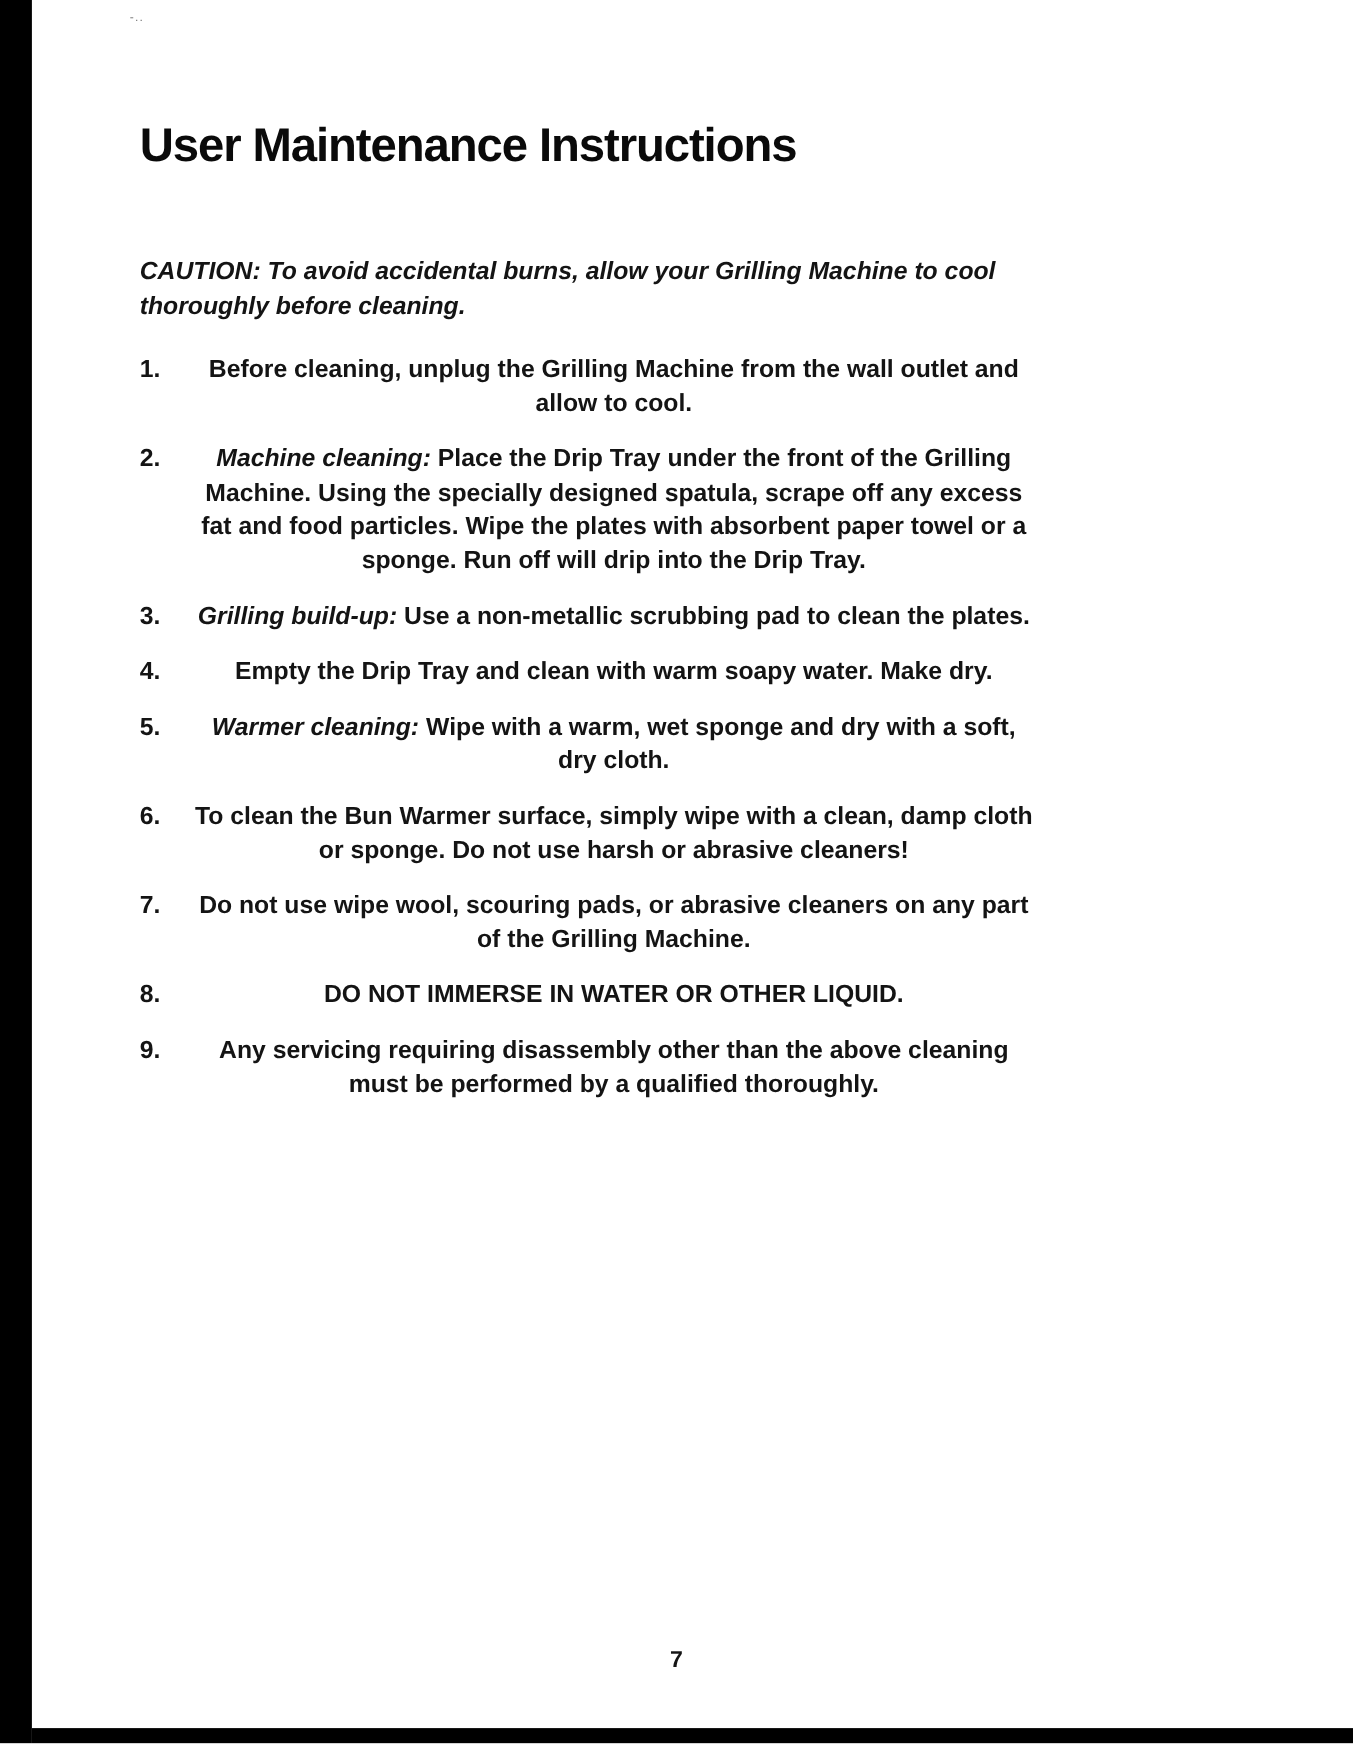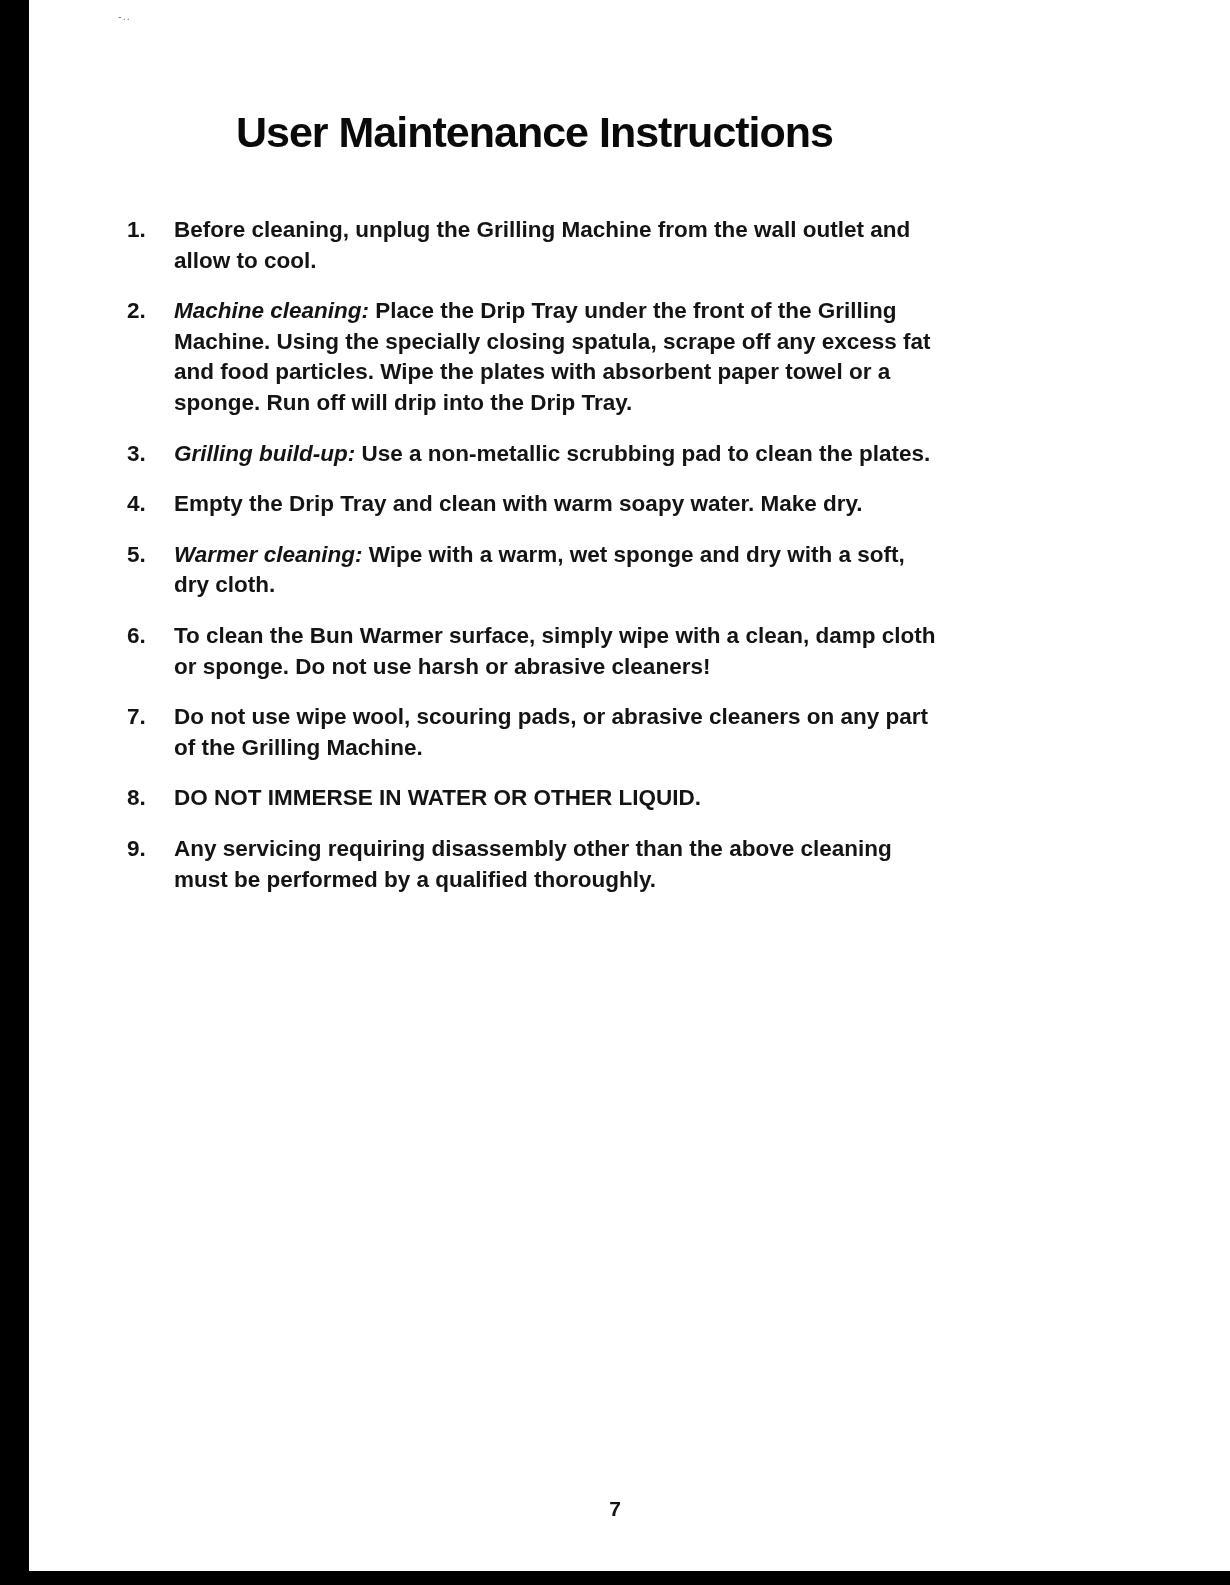--- a/index.html
+++ b/index.html
@@ -33,25 +33,24 @@
     color: #777;
     letter-spacing: 1px;
   }
   .content {
     position: absolute;
     left: 127px;
     top: 108px;
     width: 815px;
   }
   .doc-title {
-    text-align: center;
     font-size: 43px;
     font-weight: 700;
     letter-spacing: -1px;
-    margin-bottom: 58px;
+    margin-bottom: 74px;
     color: #0a0a0a;
   }
   .caution {
     font-size: 22.5px;
     font-weight: 700;
     font-style: italic;
     line-height: 1.38;
     width: 790px;
     margin-bottom: 28px;
     color: #141414;
@@ -65,20 +64,21 @@
     line-height: 1.36;
     color: #141414;
   }
   .item .num {
     flex: 0 0 47px;
     width: 47px;
   }
   .item .itext {
     flex: 1 1 auto;
     max-width: 768px;
+    text-align: center;
   }
   .item .lead {
     font-style: italic;
   }
   .page-number {
     position: absolute;
     left: 0;
     right: 0;
     top: 1497px;
     text-align: center;
@@ -93,31 +93,32 @@
 <div class="page">
 
   <div class="edge-bar-left"></div>
   <div class="edge-bar-bottom"></div>
   <div class="scan-artifact">-..</div>
 
   <div class="content">
 
     <h1 class="doc-title">User Maintenance Instructions</h1>
 
+    <p class="caution">CAUTION: To avoid accidental burns, allow your Grilling Machine to cool thoroughly before cleaning.</p>
 
     <div class="list">
 
       <div class="item">
         <span class="num">1.</span>
         <div class="itext"><span class="lead"></span><span>Before cleaning, unplug the Grilling Machine from the wall outlet and allow to cool.</span></div>
       </div>
 
       <div class="item">
         <span class="num">2.</span>
-        <div class="itext"><span class="lead">Machine cleaning: </span><span>Place the Drip Tray under the front of the Grilling Machine. Using the specially closing spatula, scrape off any excess fat and food particles. Wipe the plates with absorbent paper towel or a sponge. Run off will drip into the Drip Tray.</span></div>
+        <div class="itext"><span class="lead">Machine cleaning: </span><span>Place the Drip Tray under the front of the Grilling Machine. Using the specially designed spatula, scrape off any excess fat and food particles. Wipe the plates with absorbent paper towel or a sponge. Run off will drip into the Drip Tray.</span></div>
       </div>
 
       <div class="item">
         <span class="num">3.</span>
         <div class="itext"><span class="lead">Grilling build-up: </span><span>Use a non-metallic scrubbing pad to clean the plates.</span></div>
       </div>
 
       <div class="item">
         <span class="num">4.</span>
         <div class="itext"><span class="lead"></span><span>Empty the Drip Tray and clean with warm soapy water.  Make dry.</span></div>

